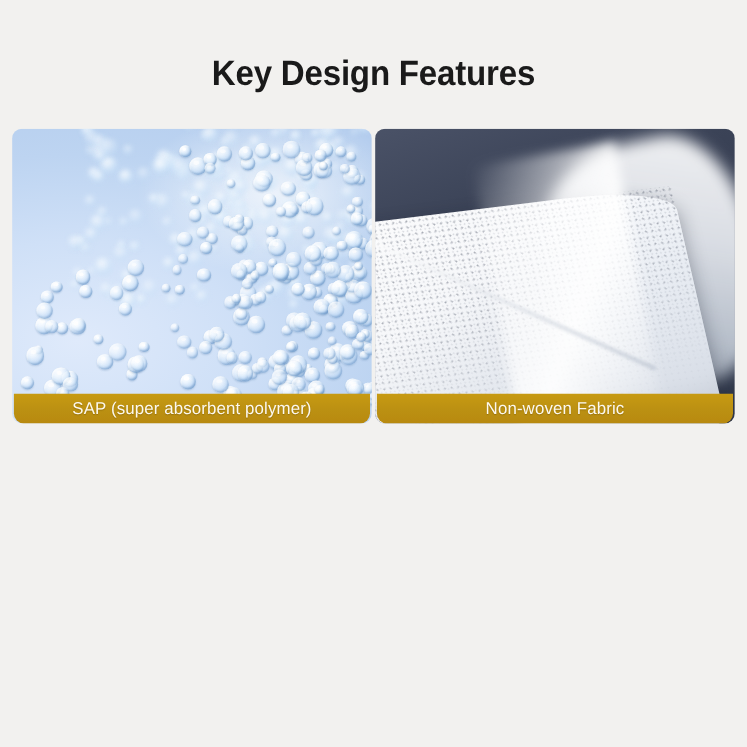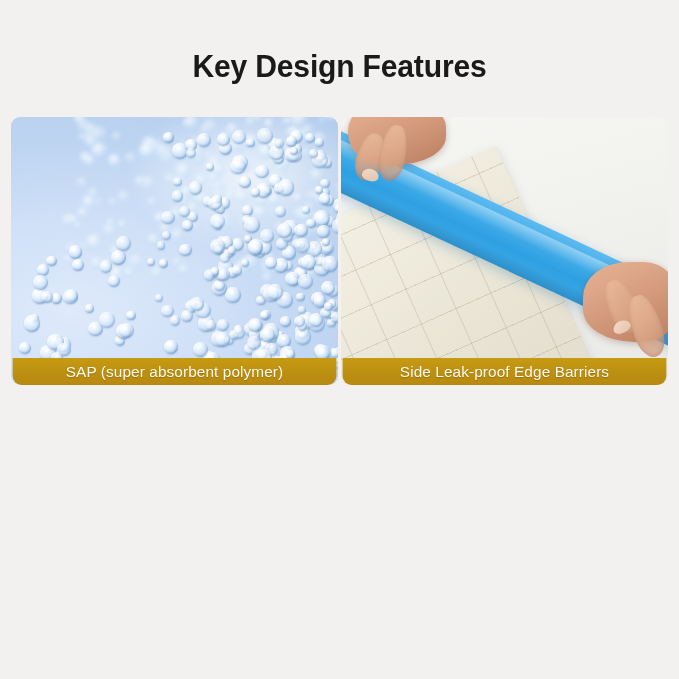--- a/index.html
+++ b/index.html
@@ -690,41 +690,29 @@
           <div class="bead" style="left: 193.806px; top: 234.541px; width: 15.1503px; height: 15.1503px; opacity: 0.847982;"></div>
           <div class="bead" style="left: 88.0167px; top: 194.628px; width: 15.9914px; height: 15.9914px; opacity: 0.814498;"></div>
           <div class="bead" style="left: 30.2009px; top: 173.837px; width: 11.8861px; height: 11.8861px; opacity: 0.895962;"></div>
           <div class="bead" style="left: 12.9042px; top: 198.317px; width: 16.3526px; height: 16.3526px; opacity: 0.929961;"></div>
           <div class="bead" style="left: 208.945px; top: 135.889px; width: 10.1128px; height: 10.1128px; opacity: 0.834883;"></div>
         </div>
     </div>
     <div class="caption">SAP (super absorbent polymer)</div>
   </div>
 
-
-
   <div class="card">
     <div class="photo">
-      <div class="eb-bg"></div>
-
-      <div class="eb-pad">
-        <div class="eb-pad-quilt"></div>
+      <div class="nw-bg"></div>
+      <div class="nw-blur-right"></div>
+      <div class="nw-sheet">
+        <div class="nw-dots"></div>
+        <div class="nw-dots2"></div>
       </div>
-
-      <div class="eb-strip">
-        <div class="eb-strip-hi"></div>
-        <div class="eb-strip-lo"></div>
-      </div>
-
-      <div class="hand" style="left:2%;top:-6%;width:30%;height:24%;border-radius:40% 46% 52% 38%/46% 40% 44% 50%;"></div>
-      <div class="finger" style="left:5%;top:6%;width:8%;height:18%;transform:rotate(16deg);"></div>
-      <div class="finger" style="left:12%;top:3%;width:8%;height:21%;transform:rotate(10deg);"></div>
-      <div class="nail" style="left:6.4%;top:19.5%;width:5.2%;height:4.4%;transform:rotate(16deg);"></div>
-
-      <div class="hand" style="right:-4%;top:54%;width:30%;height:30%;border-radius:46% 38% 42% 52%/44% 50% 46% 40%;"></div>
-      <div class="finger" style="right:9%;top:60%;width:9%;height:22%;transform:rotate(-24deg);"></div>
-      <div class="finger" style="right:2%;top:66%;width:9%;height:24%;transform:rotate(-18deg);"></div>
-      <div class="nail" style="right:11.5%;top:76%;width:5.4%;height:4.6%;transform:rotate(-24deg);"></div>
+      <div class="nw-fold"></div>
+      <div class="nw-edge"></div>
     </div>
-    <div class="caption">Side Leak-proof Edge Barriers</div>
+    <div class="caption">Non-woven Fabric</div>
   </div>
 
+
+
 </div>
 
 </body></html>

